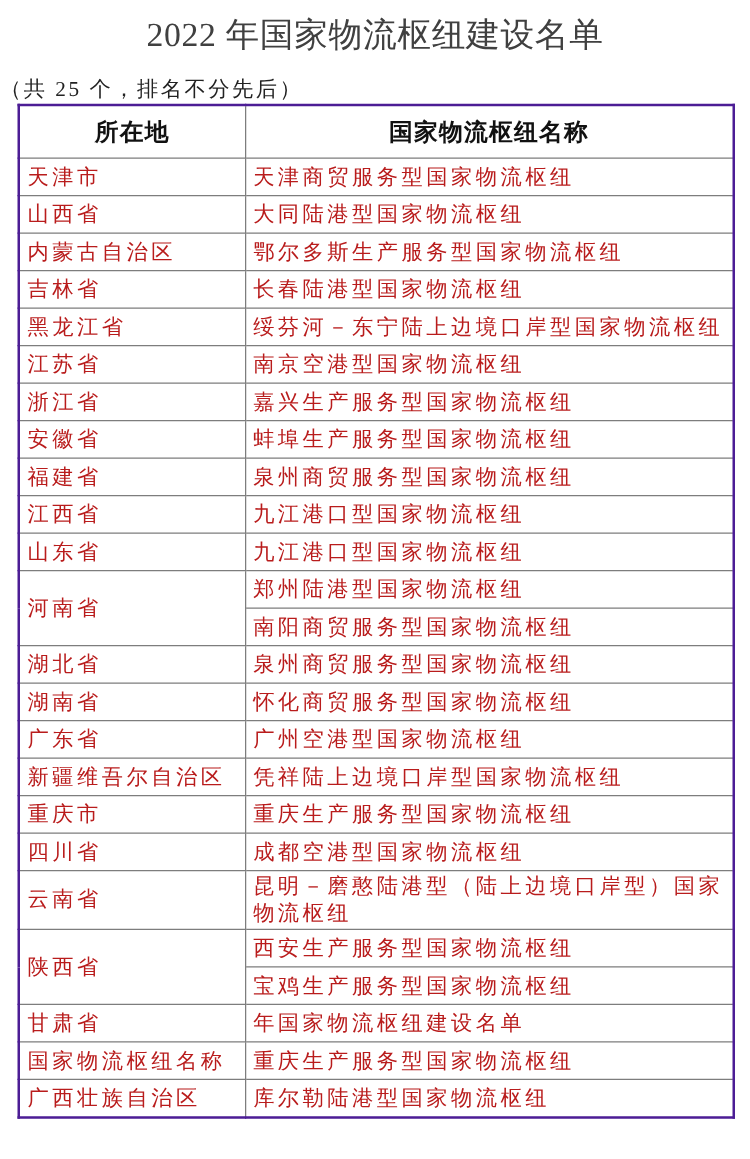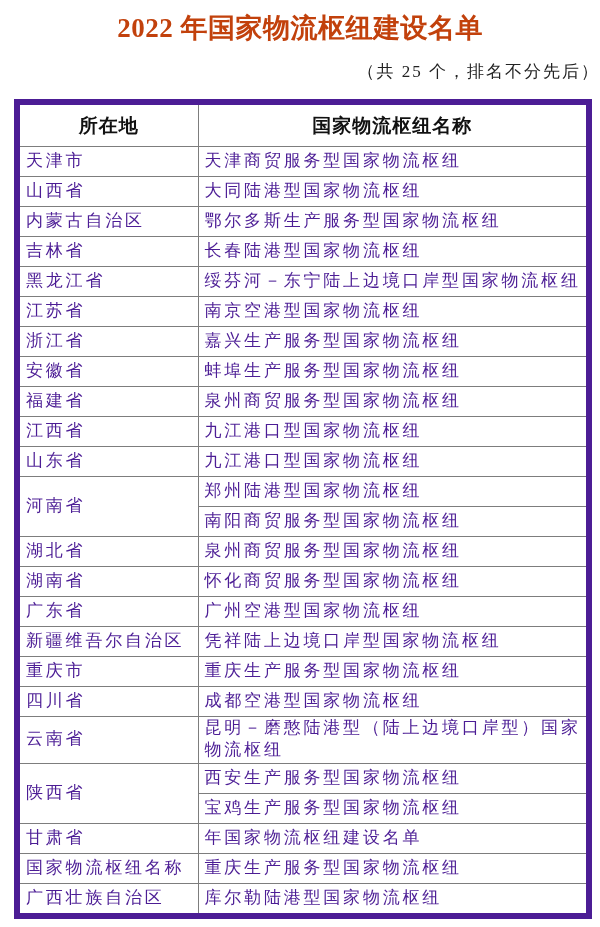--- a/index.html
+++ b/index.html
@@ -9,65 +9,64 @@
   }
   body {
     width: 600px;
     height: 927px;
     overflow: hidden;
     color: #1a1a1a;
     font-family: "Liberation Serif", "DejaVu Serif", serif;
   }
   .doc-title {
     text-align: center;
-    font-weight: bold;
+    font-weight: normal;
     font-size: 27px;
     line-height: 36px;
     padding-top: 10px;
     letter-spacing: 0.5px;
-    color: #c2410c;
+    color: #404040;
     font-family: "Liberation Serif", "DejaVu Serif", serif;
   }
   .doc-subtitle {
-    text-align: right;
+    text-align: left;
     font-size: 17px;
     line-height: 22px;
     margin-top: 15px;
     letter-spacing: 2px;
     color: #222;
   }
   table.hub-table {
     border-collapse: collapse;
     table-layout: fixed;
     width: 572px;
-    margin: 16px 0 0 14px;
-    border: 6px solid #4c1d95;
+    margin: 0 0 0 14px;
+    border: 2px solid #4c1d95;
   }
   .hub-table th {
     border: 1px solid #7d7d7d;
     height: 39px;
     font-family: "Liberation Sans", "DejaVu Sans", sans-serif;
     font-weight: bold;
     font-size: 19px;
     text-align: center;
     vertical-align: middle;
     letter-spacing: 1px;
     color: #111;
   }
   .hub-table td {
     border: 1px solid #7d7d7d;
     height: 27px;
     font-size: 17px;
     line-height: 22px;
     vertical-align: middle;
     padding: 1px 2px 1px 6px;
     letter-spacing: 2.8px;
-    color: #4c1d95;
+    color: #b91c1c;
     word-break: break-all;
-    font-family: Liberation Mono, monospace;
   }
   col.col-loc { width: 181px; }
   col.col-hub { width: 391px; }
 </style>
 </head>
 <body>
 
 <div class="doc-title">2022 年国家物流枢纽建设名单</div>
 
 <div class="doc-subtitle">（共 25 个，排名不分先后）</div>

